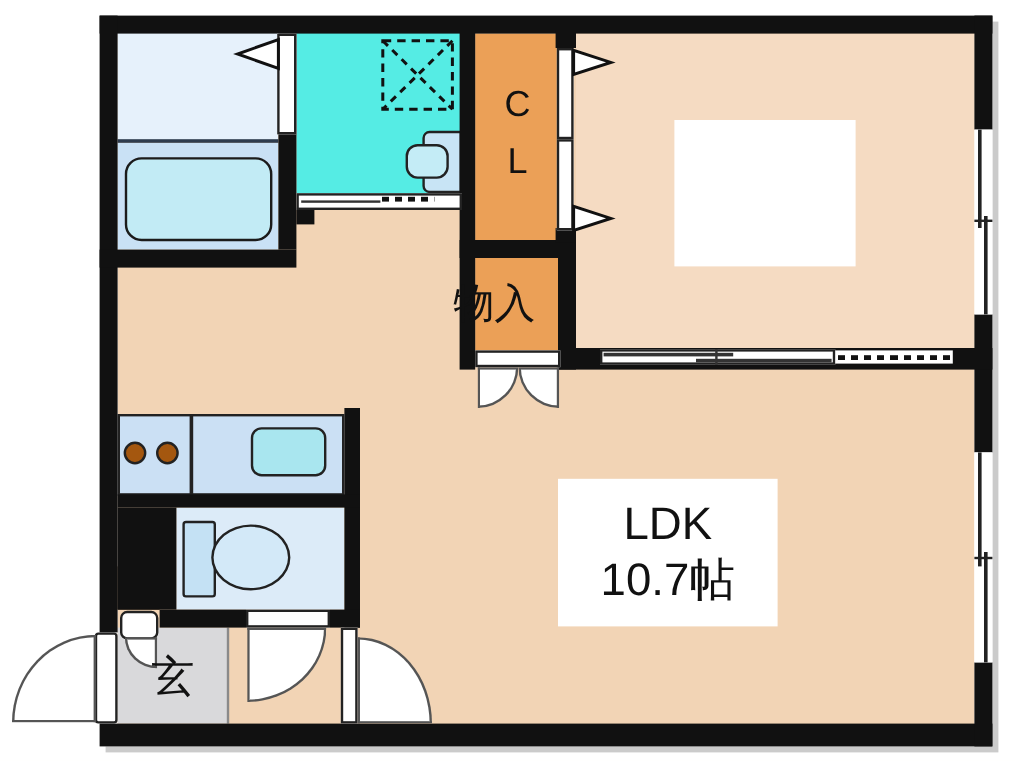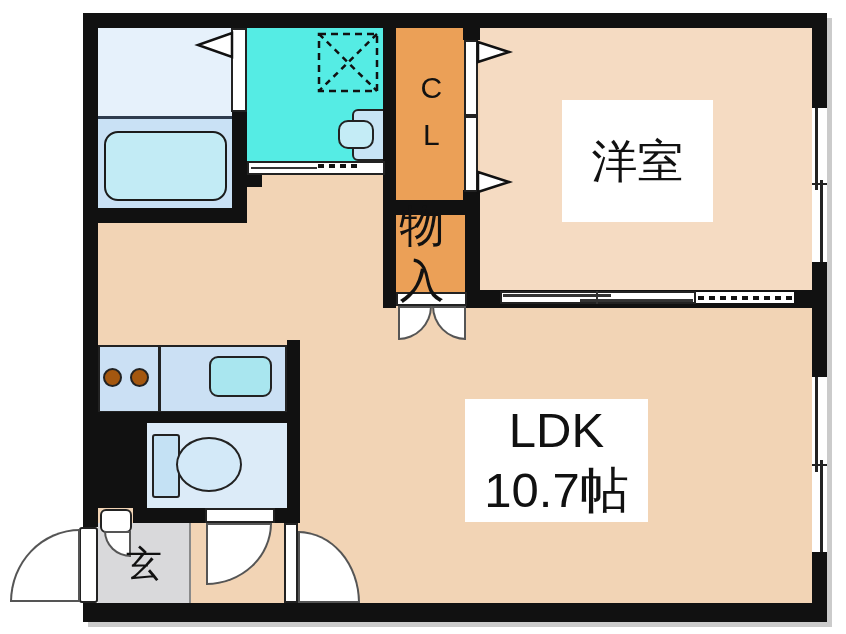--- a/index.html
+++ b/index.html
@@ -116,29 +116,28 @@
       <rect x="319" y="34" width="58" height="57" fill="none" stroke="#111" stroke-width="2.5" stroke-dasharray="7,5"></rect>
       <line x1="319" y1="34" x2="377" y2="91" stroke="#111" stroke-width="2.5" stroke-dasharray="6,5"></line>
       <line x1="377" y1="34" x2="319" y2="91" stroke="#111" stroke-width="2.5" stroke-dasharray="6,5"></line>
     </g>
     <polygon points="232,33 232,57 198,45" fill="#fff" stroke="#111" stroke-width="2.5"></polygon>
     <polygon points="478,42 478,62 509,52" fill="#fff" stroke="#111" stroke-width="2.5"></polygon>
     <polygon points="478,172 478,192 509,182" fill="#fff" stroke="#111" stroke-width="2.5"></polygon>
   </svg>
 
   <div class="a lbl" style="left: 562px; top: 100px; width: 151px; height: 122px; font-size: 46px; background: rgb(255, 255, 255);">
-    <span>洋室</span>
   </div>
-  <div class="a lbl" style="left: 465px; top: 399px; width: 183px; height: 123px; font-size: 49px; background: rgb(255, 255, 255);">
+  <div class="a lbl" style="left: 465px; top: 399px; width: 183px; height: 123px; font-size: 38px; background: rgb(255, 255, 255);">
     <span>LDK</span>
     <span>10.7帖</span>
   </div>
   <div class="a lbl" style="left:396px;top:60px;width:69px;height:115px;font-size:30px;">
     <span style="writing-mode:vertical-lr;text-orientation:upright;letter-spacing:14px;">CL</span>
   </div>
-  <div class="a lbl" style="left:384px;top:230px;width:76px;height:48px;font-size:45px;align-items:center;">
+  <div class="a lbl" style="left:374px;top:230px;width:76px;height:48px;font-size:34px;align-items:center;">
     <span>物入</span>
   </div>
   <div class="a lbl" style="left:98px;top:540px;width:92px;height:48px;font-size:36px;">
     <span>玄</span>
   </div>
 
 </div>
 
 </body></html>

